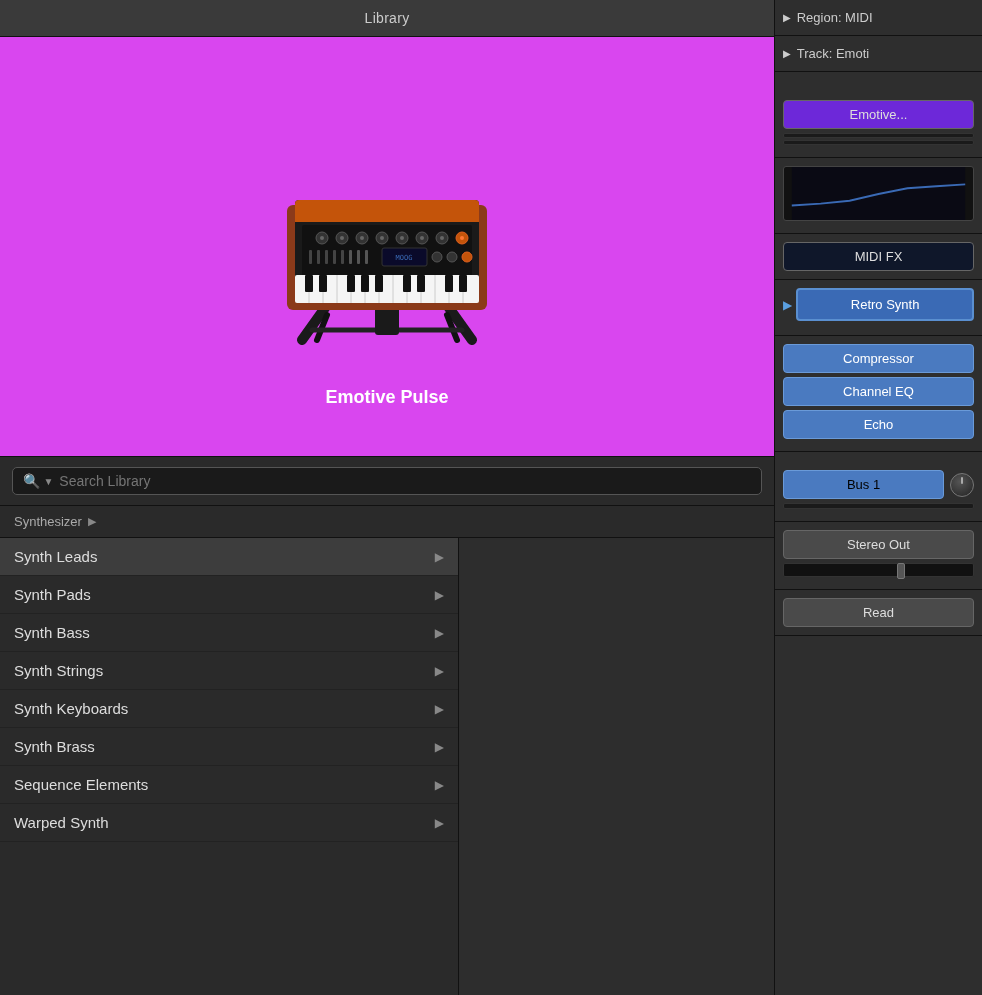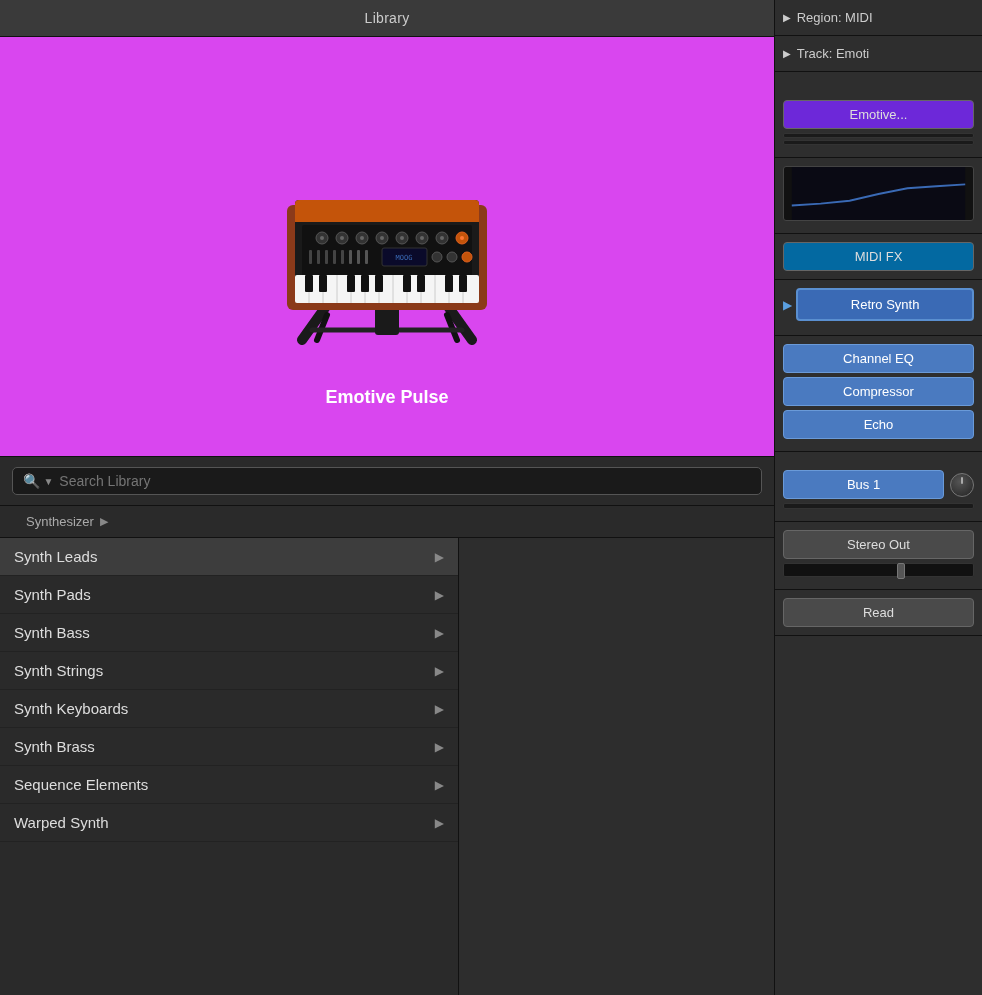--- a/index.html
+++ b/index.html
@@ -95,21 +95,21 @@
     .search-input {
       background: transparent;
       border: none;
       outline: none;
       color: #aaa;
       font-size: 14px;
       flex: 1;
     }
 
     .breadcrumb-row {
-      padding: 8px 26px;
+      padding: 8px 14px;
       border-bottom: 1px solid #111;
       display: flex;
       align-items: center;
       gap: 6px;
       color: #aaa;
       font-size: 13px;
     }
 
     .breadcrumb-arrow {
       color: #888;
@@ -213,21 +213,21 @@
     .eq-curve {
       position: absolute;
       top: 0; left: 0;
       width: 100%; height: 100%;
     }
 
     .midi-fx-btn {
       display: block;
       width: 100%;
       padding: 6px 8px;
-      background: #0369a1;
+      background: #0f172a;
       border: 1px solid #666;
       border-radius: 4px;
       color: #ddd;
       font-size: 13px;
       text-align: center;
       cursor: pointer;
     }
 
     .retro-synth-row {
       display: flex;
@@ -274,21 +274,21 @@
       gap: 6px;
       margin-bottom: 4px;
     }
 
     .bus-btn {
       flex: 1;
       padding: 6px 8px;
       background: #4a7ac0;
       border: 1px solid #6a9ad8;
       border-radius: 4px;
-      color: #ffffff;
+      color: #000000;
       font-size: 13px;
       text-align: center;
       cursor: pointer;
     }
 
     .bus-knob {
       width: 24px;
       height: 24px;
       background: radial-gradient(circle at 40% 35%, #555, #222);
       border-radius: 50%;
@@ -554,22 +554,22 @@
   </div>
 
   <div class="right-section">
     <div class="retro-synth-row">
       <span class="play-triangle">▶</span>
       <button class="retro-synth-btn">Retro Synth</button>
     </div>
   </div>
 
   <div class="right-section">
+    <button class="fx-btn">Compressor</button>
     <button class="fx-btn">Channel EQ</button>
-    <button class="fx-btn">Compressor</button>
     <button class="fx-btn">Echo</button>
   </div>
 
   <div style="height: 10px; background:#2e2e2e;"></div>
 
   <div class="right-section">
     <div class="bus-row">
       <button class="bus-btn">Bus 1</button>
       <div class="bus-knob"></div>
     </div>

